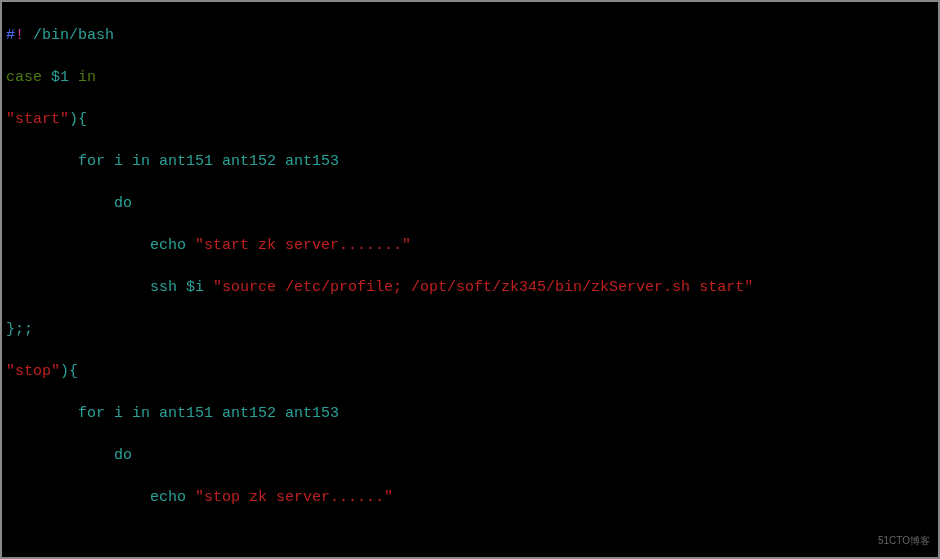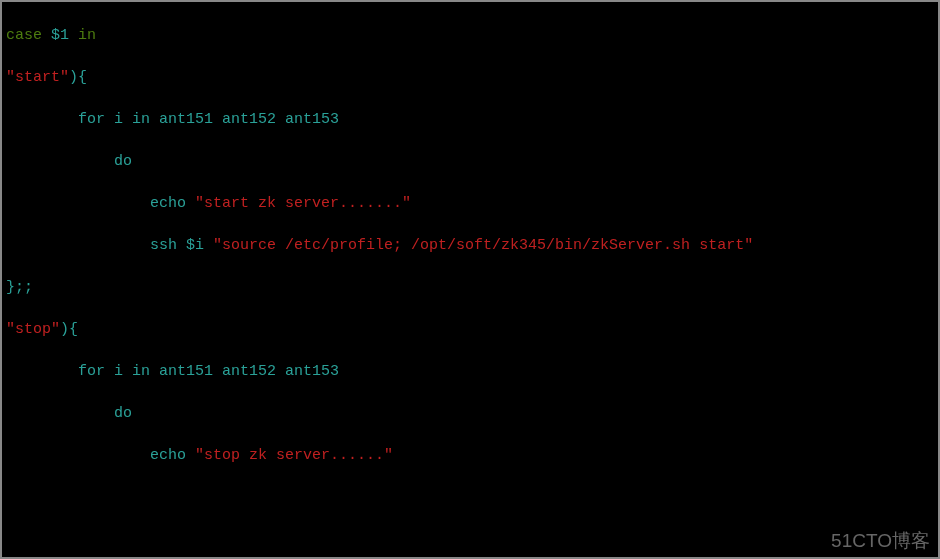--- a/index.html
+++ b/index.html
@@ -23,28 +23,29 @@
   .blue { color: #4a6fff; }
   .pink { color: #d13ba0; }
   .red { color: #c02020; }
   .teal { color: #2aa198; }
   .yellow { color: #4d7c0f; }
   .watermark {
     position: absolute;
     right: 8px;
     bottom: 6px;
     color: #666;
-    font-size: 19px;
+    font-size: 10px;
     font-family: sans-serif;
   }
 </style>
 </head>
 <body>
 
 <div class="terminal">
+<div><span class="blue">#</span><span class="pink">!</span><span class="teal"> /bin/bash</span></div>
 <div><span class="yellow">case</span><span class="teal"> $1 </span><span class="yellow">in</span></div>
 <div><span class="red">"start"</span><span class="teal">){</span></div>
 <div><span class="teal">        for i in ant151 ant152 ant153</span></div>
 <div><span class="teal">            do</span></div>
 <div><span class="teal">                echo </span><span class="red">"start zk server......."</span></div>
 <div><span class="teal">                ssh </span><span class="teal">$i </span><span class="red">"source /etc/profile; /opt/soft/zk345/bin/zkServer.sh start"</span></div>
 <div><span class="teal">};;</span></div>
 <div><span class="red">"stop"</span><span class="teal">){</span></div>
 <div><span class="teal">        for i in ant151 ant152 ant153</span></div>
 <div><span class="teal">            do</span></div>

